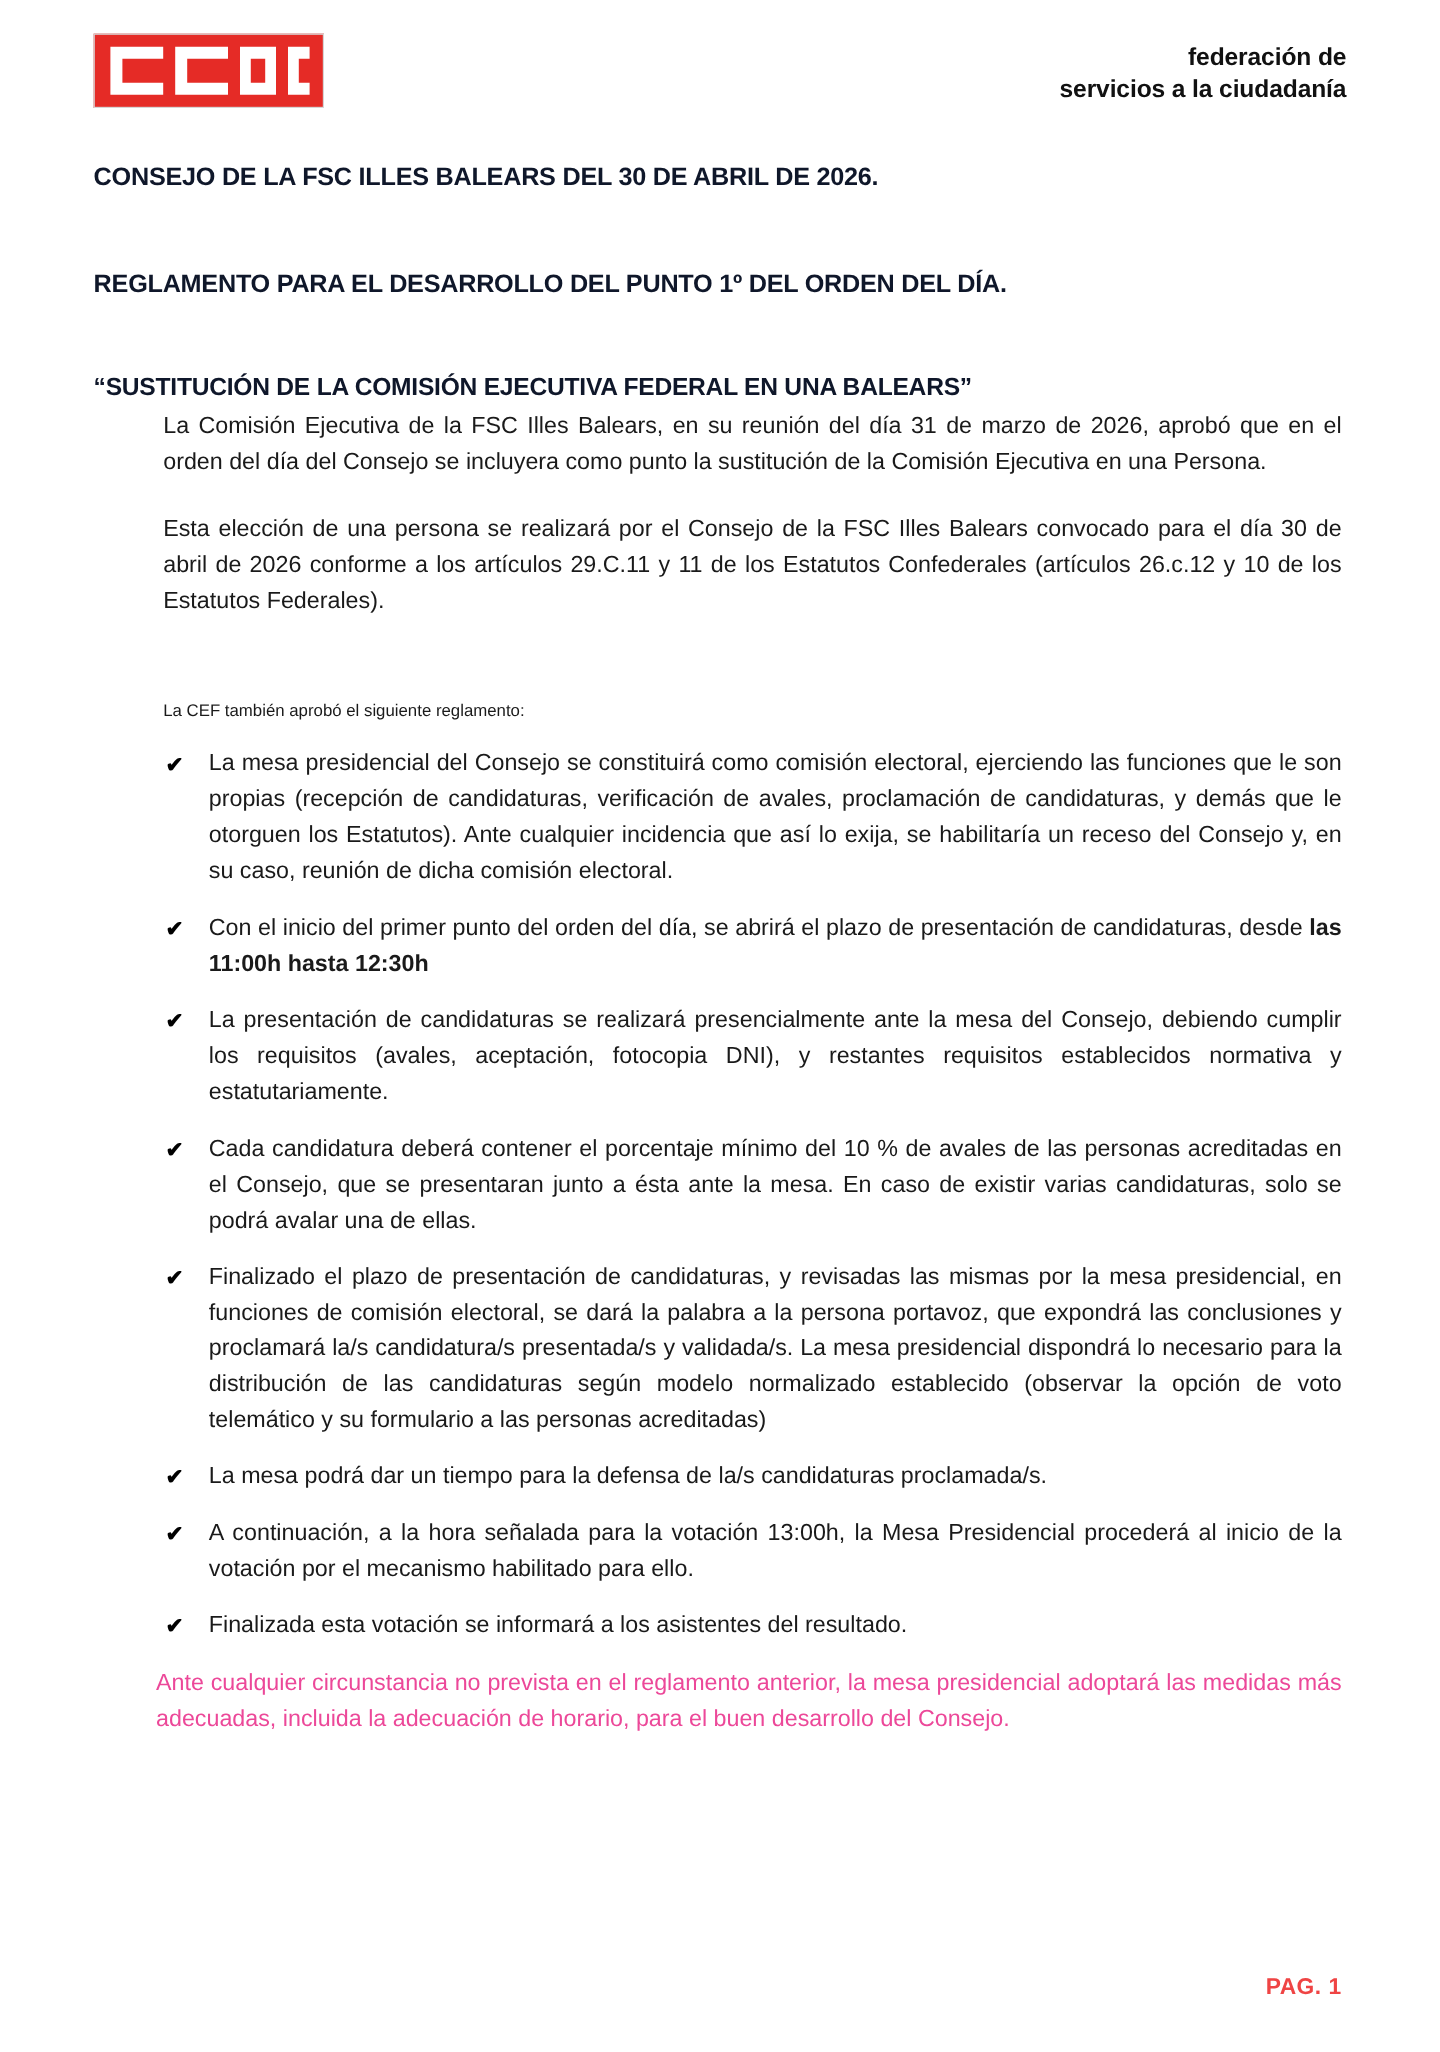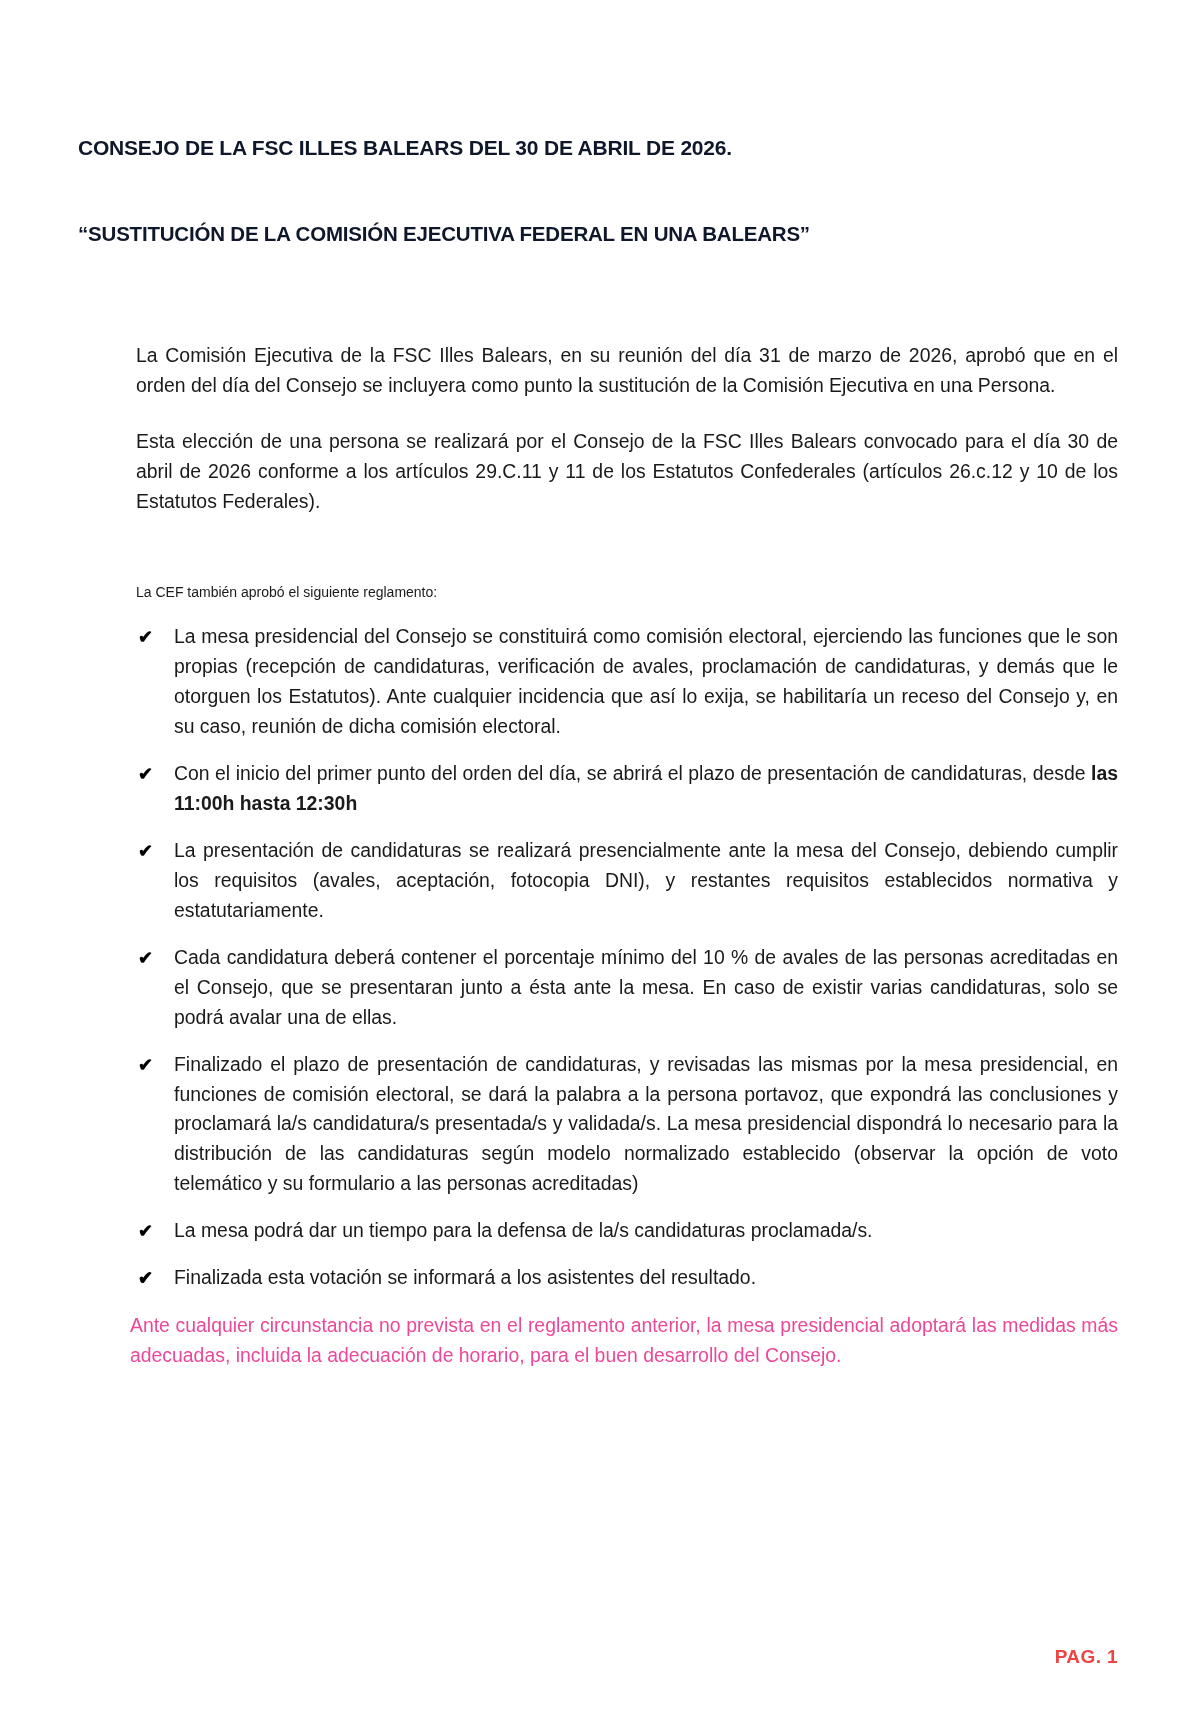--- a/index.html
+++ b/index.html
@@ -146,23 +146,44 @@
     font-size: 19px;
     letter-spacing: 0.4px;
     color: #ef4444;
   }
 </style>
 </head>
 <body>
 
 <div class="page">
 
+  <div class="doc-header">
+
+    <div class="logo">
+      <svg width="168" height="44" viewBox="0 0 168 44" aria-hidden="true">
+
+        <path d="M2 2 H46 V12 H12 V32 H46 V42 H2 Z" fill="#ffffff"></path>
+
+        <path d="M56 2 H100 V12 H66 V32 H100 V42 H56 Z" fill="#ffffff"></path>
+
+        <path d="M110 2 H140 V42 H110 Z M119 12 H131 V32 H119 Z" fill="#ffffff" fill-rule="evenodd"></path>
+
+        <path d="M150 2 H180 V42 H150 Z M159 12 H171 V32 H159 Z" fill="#ffffff" fill-rule="evenodd"></path>
+      </svg>
+    </div>
+
+    <div class="org-name">
+      <div>federación de</div>
+      <div>servicios a la ciudadanía</div>
+    </div>
+  </div>
 
   <div class="titles">
     <div class="title-line title-main">CONSEJO DE LA FSC ILLES BALEARS DEL 30 DE ABRIL DE 2026.</div>
+    <div class="title-line title-sub">REGLAMENTO PARA EL DESARROLLO DEL PUNTO 1º DEL ORDEN DEL DÍA.</div>
     <div class="title-line title-quote">“SUSTITUCIÓN  DE LA COMISIÓN EJECUTIVA FEDERAL EN UNA BALEARS”</div>
   </div>
 
   <div class="content">
 
     <p class="para">La Comisión Ejecutiva de la FSC Illes Balears, en su reunión del día 31 de marzo de 2026, aprobó que en el orden del día del Consejo se incluyera como punto la sustitución de la Comisión Ejecutiva en una Persona.</p>
     <p class="para tight">Esta elección de una persona se realizará por el Consejo de la FSC Illes Balears convocado para el día 30 de abril de 2026 conforme a los artículos 29.C.11 y 11 de los Estatutos Confederales (artículos 26.c.12 y 10 de los Estatutos Federales).</p>
 
     <div class="spacer-lg"></div>
 
@@ -194,20 +215,21 @@
         <span>Finalizado el plazo de presentación de candidaturas, y revisadas las mismas por la mesa presidencial, en funciones de comisión electoral, se dará la palabra a la persona portavoz, que expondrá las conclusiones y proclamará la/s candidatura/s presentada/s y validada/s. La mesa presidencial dispondrá lo necesario para la distribución de las candidaturas según modelo normalizado establecido (observar la opción de voto telemático y su formulario a las personas acreditadas)</span>
       </li>
 
       <li>
         <span class="tick">✔</span>
         <span>La mesa podrá dar un tiempo para la defensa de la/s candidaturas proclamada/s.</span>
       </li>
 
       <li>
         <span class="tick">✔</span>
+        <span>A continuación, a la hora señalada para la votación 13:00h, la Mesa Presidencial procederá al inicio de la votación por el mecanismo habilitado para ello.</span>
       </li>
 
       <li>
         <span class="tick">✔</span>
         <span>Finalizada esta votación se informará a los asistentes del resultado.</span>
       </li>
     </ul>
 
     <p class="closing">Ante cualquier circunstancia no prevista en el reglamento anterior, la mesa presidencial adoptará las medidas más adecuadas, incluida la adecuación de horario, para el buen desarrollo del Consejo.</p>
   </div>

